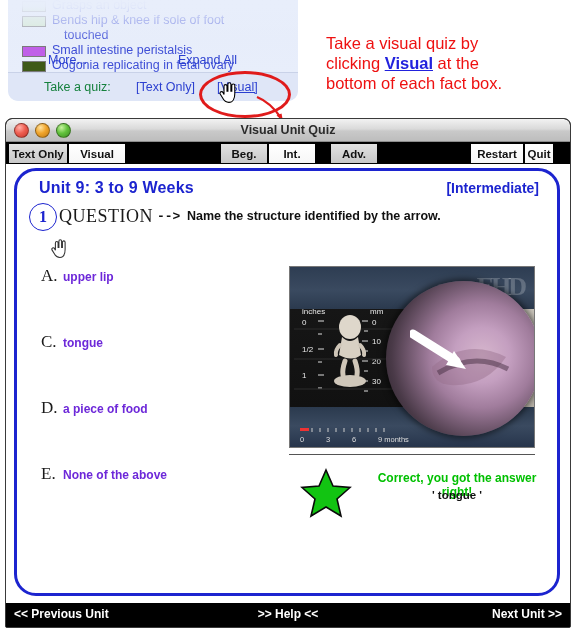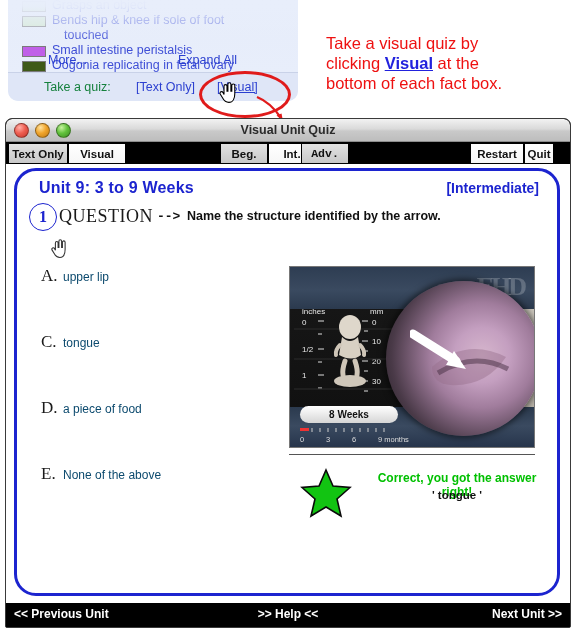--- a/index.html
+++ b/index.html
@@ -161,21 +161,21 @@
   
   #panel-hand{position:absolute;left:33px;top:68px;width:18px;height:20px;}
 
   
   #answers{position:absolute;left:24px;top:95px;width:230px;}
   .ans{position:relative;height:66px;}
   .ans .ltr{
     font-family:"Liberation Serif",serif;font-size:17px;color:#1a1a1a;
     display:inline-block;width:22px;
   }
-  .ans .txt{font-size:12px;font-weight:normal;color:#0c4a6e;}
+  .ans .txt{font-size:12px;font-weight:bold;color:#6d28d9;}
 
   
   #media{
     position:absolute;left:272px;top:95px;width:246px;height:182px;
     border:1px solid #777;box-sizing:border-box;
     background:#223043;overflow:hidden;
   }
   .band-top{position:absolute;left:0;top:0;width:100%;height:42px;
     background:linear-gradient(to bottom,#2e3d52 0%,#3a4a60 55%,#2b3a4e 100%);}
   .band-mid{position:absolute;left:0;top:42px;width:100%;height:98px;
@@ -303,21 +303,21 @@
       <span class="light max"></span>
     </div>
     <div class="title">Visual Unit Quiz</div>
   </div>
 
   <div id="toolbar">
     <div class="tbtn gray" style="left:2px;width:60px;">Text Only</div>
     <div class="tbtn white" style="left:62px;width:58px;">Visual</div>
     <div class="tbtn gray" style="left:214px;width:48px;">Beg.</div>
     <div class="tbtn white" style="left:262px;width:48px;">Int.</div>
-    <div class="tbtn gray" style="left:295px;width:48px;font-family:Liberation Mono, monospace;">Adv.</div>
+    <div class="tbtn gray" style="left:324px;width:48px;">Adv.</div>
     <div class="tbtn white" style="left:464px;width:54px;">Restart</div>
     <div class="tbtn white" style="left:518px;width:30px;">Quit</div>
   </div>
 
   <div id="content">
     <div id="quiz-panel">
 
       <div id="unit-title">Unit 9:   3 to 9 Weeks</div>
       <div id="level-label">[Intermediate]</div>
 
@@ -389,21 +389,20 @@
         </div>
 
         <svg id="embryo" viewBox="0 0 36 74">
           <ellipse cx="18" cy="14" rx="11" ry="12" fill="#ded7cb"></ellipse>
           <path d="M10 24 q8 8 16 0 l3 18 q-9 7 -22 0 z" fill="#d8d0c3"></path>
           <path d="M8 32 q-5 5 -4 10 M28 32 q5 5 4 10" stroke="#cfc6b8" stroke-width="4" fill="none" stroke-linecap="round"></path>
           <path d="M13 48 q-3 9 -2 14 M23 48 q3 9 2 14" stroke="#cfc6b8" stroke-width="5" fill="none" stroke-linecap="round"></path>
           <ellipse cx="18" cy="68" rx="16" ry="6" fill="#cfc7ba"></ellipse>
         </svg>
 
-        <div id="weeks-pill">8 Weeks</div>
 
         <div id="timeline">
           <svg width="110" height="8" style="position:absolute;left:0;top:0;">
             <rect x="0" y="1" width="9" height="3" fill="#e33"></rect>
             <g stroke="#ccc" stroke-width="1">
               <line x1="12" y1="1" x2="12" y2="5"></line>
                 <line x1="20" y1="1" x2="20" y2="5"></line>
               <line x1="28" y1="1" x2="28" y2="5"></line>
                 <line x1="36" y1="1" x2="36" y2="5"></line>
               <line x1="44" y1="1" x2="44" y2="5"></line>

